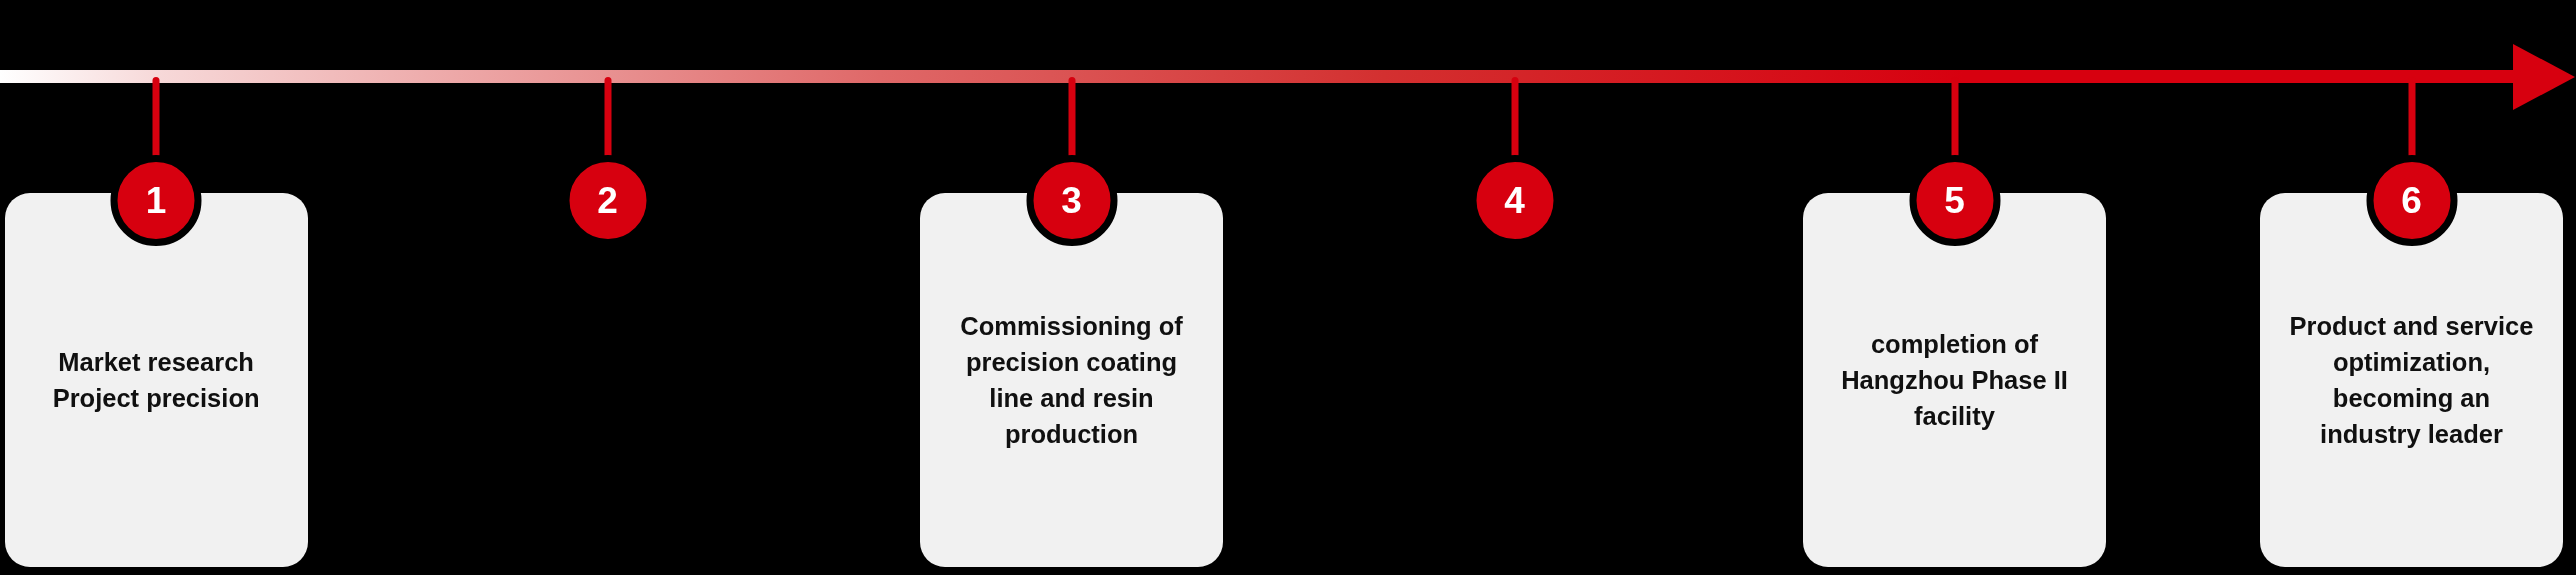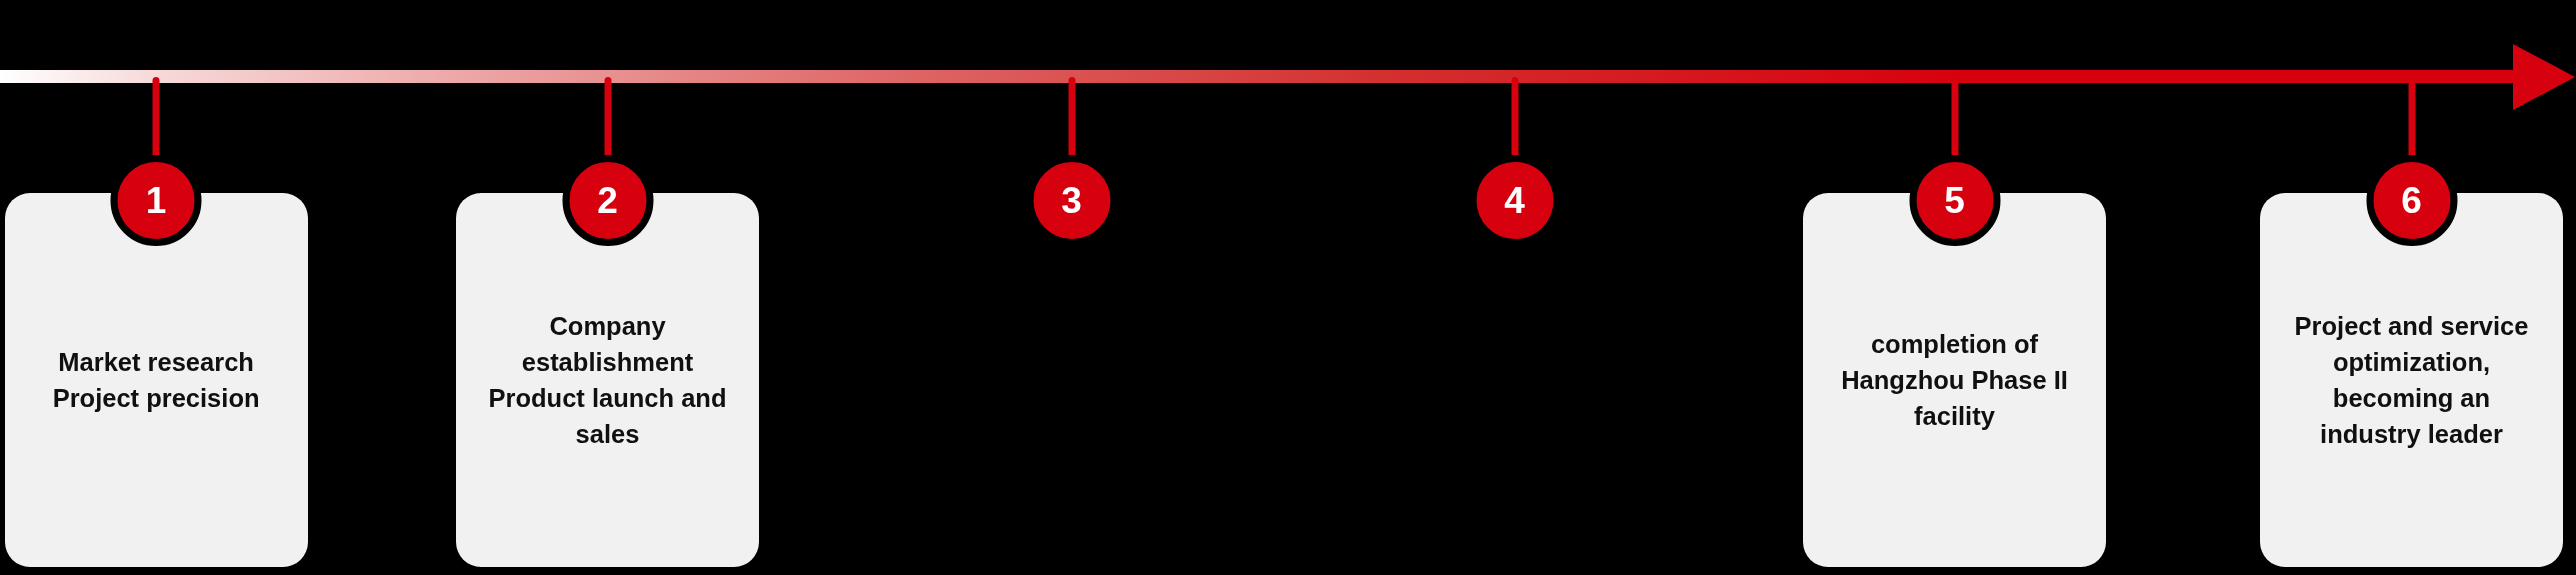--- a/index.html
+++ b/index.html
@@ -125,32 +125,32 @@
       <div class="card-text">Market research
 Project precision</div>
     </div>
   </div>
 
   <div class="milestone m1">
     <div class="connector"></div>
     <div class="circle">
       <span>2</span>
     </div>
-    <div class="card">
-      <div class="card-text">Company
-establishment
-Product launch and
-sales</div>
-    </div>
   </div>
 
   <div class="milestone m2">
     <div class="connector"></div>
     <div class="circle">
       <span>3</span>
+    </div>
+    <div class="card">
+      <div class="card-text">Commissioning of
+precision coating
+line and resin
+production</div>
     </div>
   </div>
 
   <div class="milestone m3">
     <div class="connector"></div>
     <div class="circle">
       <span>4</span>
     </div>
   </div>
 
@@ -165,21 +165,21 @@
 facility</div>
     </div>
   </div>
 
   <div class="milestone m5">
     <div class="connector"></div>
     <div class="circle">
       <span>6</span>
     </div>
     <div class="card">
-      <div class="card-text">Project and service
+      <div class="card-text">Product and service
 optimization,
 becoming an
 industry leader</div>
     </div>
   </div>
 
 </div>
 
 
 </body></html>

